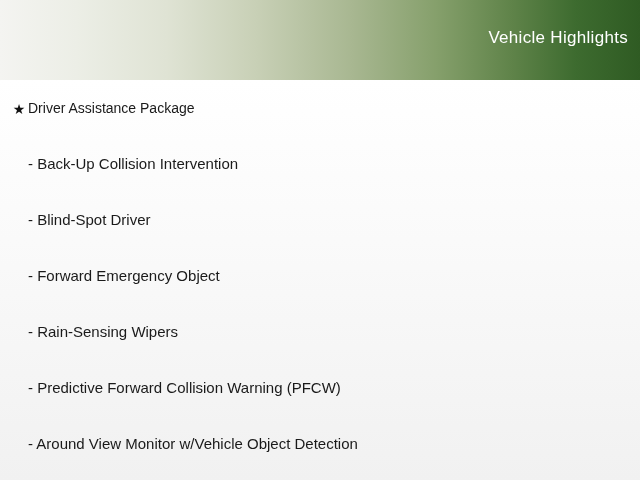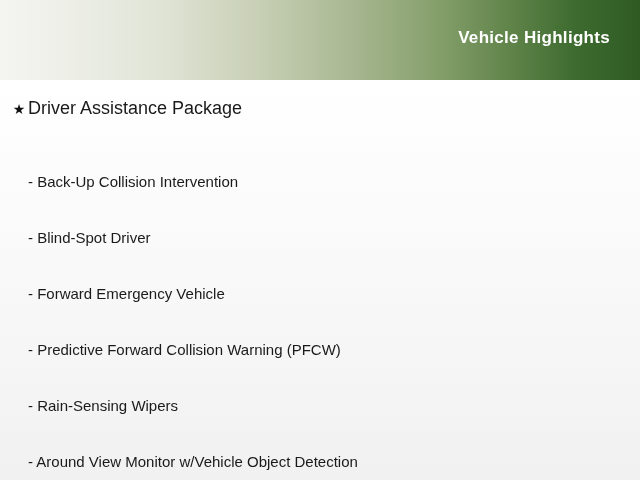--- a/index.html
+++ b/index.html
@@ -30,25 +30,25 @@
         #c8d0b6 40%,
         #a8b791 55%,
         #86a06c 68%,
         #5f8349 80%,
         #3d6b2f 90%,
         #2f5b23 100%);
     box-sizing: border-box;
   }
   .header-title {
     position: absolute;
-    right: 30px;
+    right: 12px;
     top: 28px;
     color: #ffffff;
     font-size: 17px;
-    font-weight: bold;
+    font-weight: normal;
     letter-spacing: 0.3px;
     white-space: nowrap;
   }
   .content {
     position: absolute;
     top: 80px;
     left: 0;
     width: 640px;
     height: 400px;
     background: linear-gradient(180deg, #ffffff 0%, #fafafa 40%, #f1f1f1 100%);
@@ -67,27 +67,27 @@
   .star-icon {
     width: 18px;
     min-width: 18px;
     color: #111111;
     font-size: 14px;
     line-height: 20px;
     text-align: center;
     padding-top: 1px;
   }
   .bullet-text {
-    font-size: 18px;
+    font-size: 14px;
     color: #1a1a1a;
     line-height: 20px;
   }
   .sub-row {
     display: flex;
-    align-items: center;
+    align-items: flex-start;
     height: 56px;
     padding-left: 28px;
   }
   .sub-text {
     font-size: 15px;
     color: #1a1a1a;
     line-height: 20px;
   }
 </style>
 </head>
@@ -108,29 +108,29 @@
 
     <div class="sub-row">
       <div class="sub-text">- Back-Up Collision Intervention</div>
     </div>
 
     <div class="sub-row">
       <div class="sub-text">- Blind-Spot Driver</div>
     </div>
 
     <div class="sub-row">
-      <div class="sub-text">- Forward Emergency Vehicle</div>
+      <div class="sub-text">- Forward Emergency Object</div>
+    </div>
+
+    <div class="sub-row">
+      <div class="sub-text">- Rain-Sensing Wipers</div>
     </div>
 
     <div class="sub-row">
       <div class="sub-text">- Predictive Forward Collision Warning (PFCW)</div>
-    </div>
-
-    <div class="sub-row">
-      <div class="sub-text">- Rain-Sensing Wipers</div>
     </div>
 
     <div class="sub-row">
       <div class="sub-text">- Around View Monitor w/Vehicle Object Detection</div>
     </div>
 
   </div>
 </div>
 
 </body></html>

